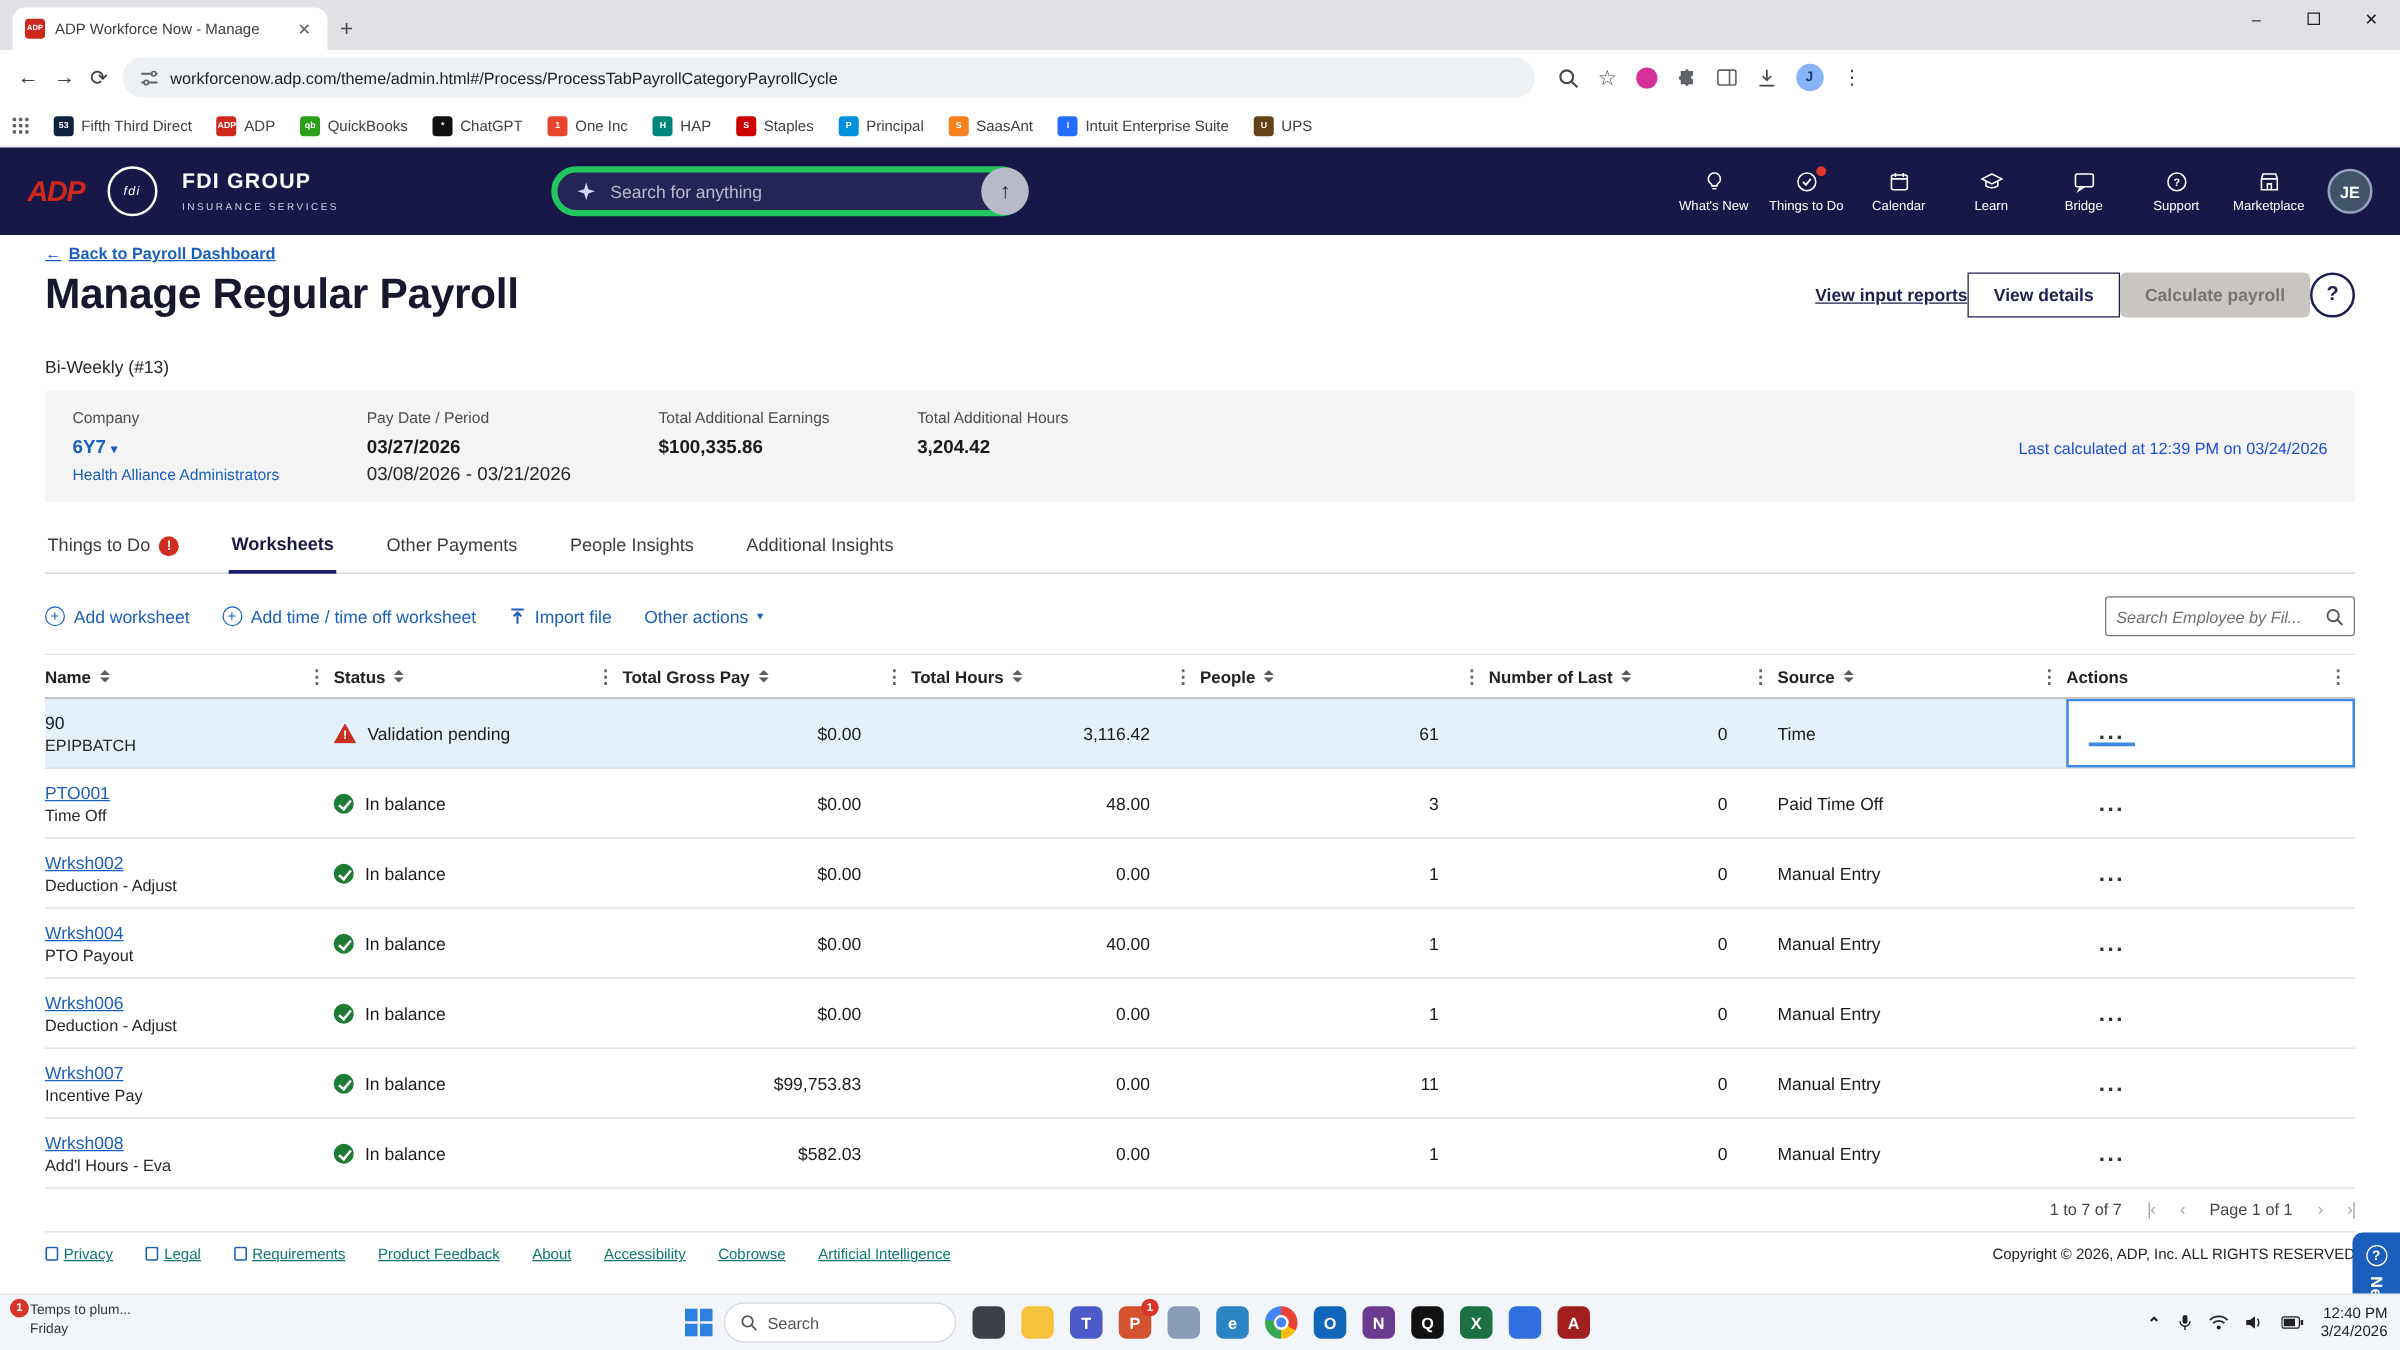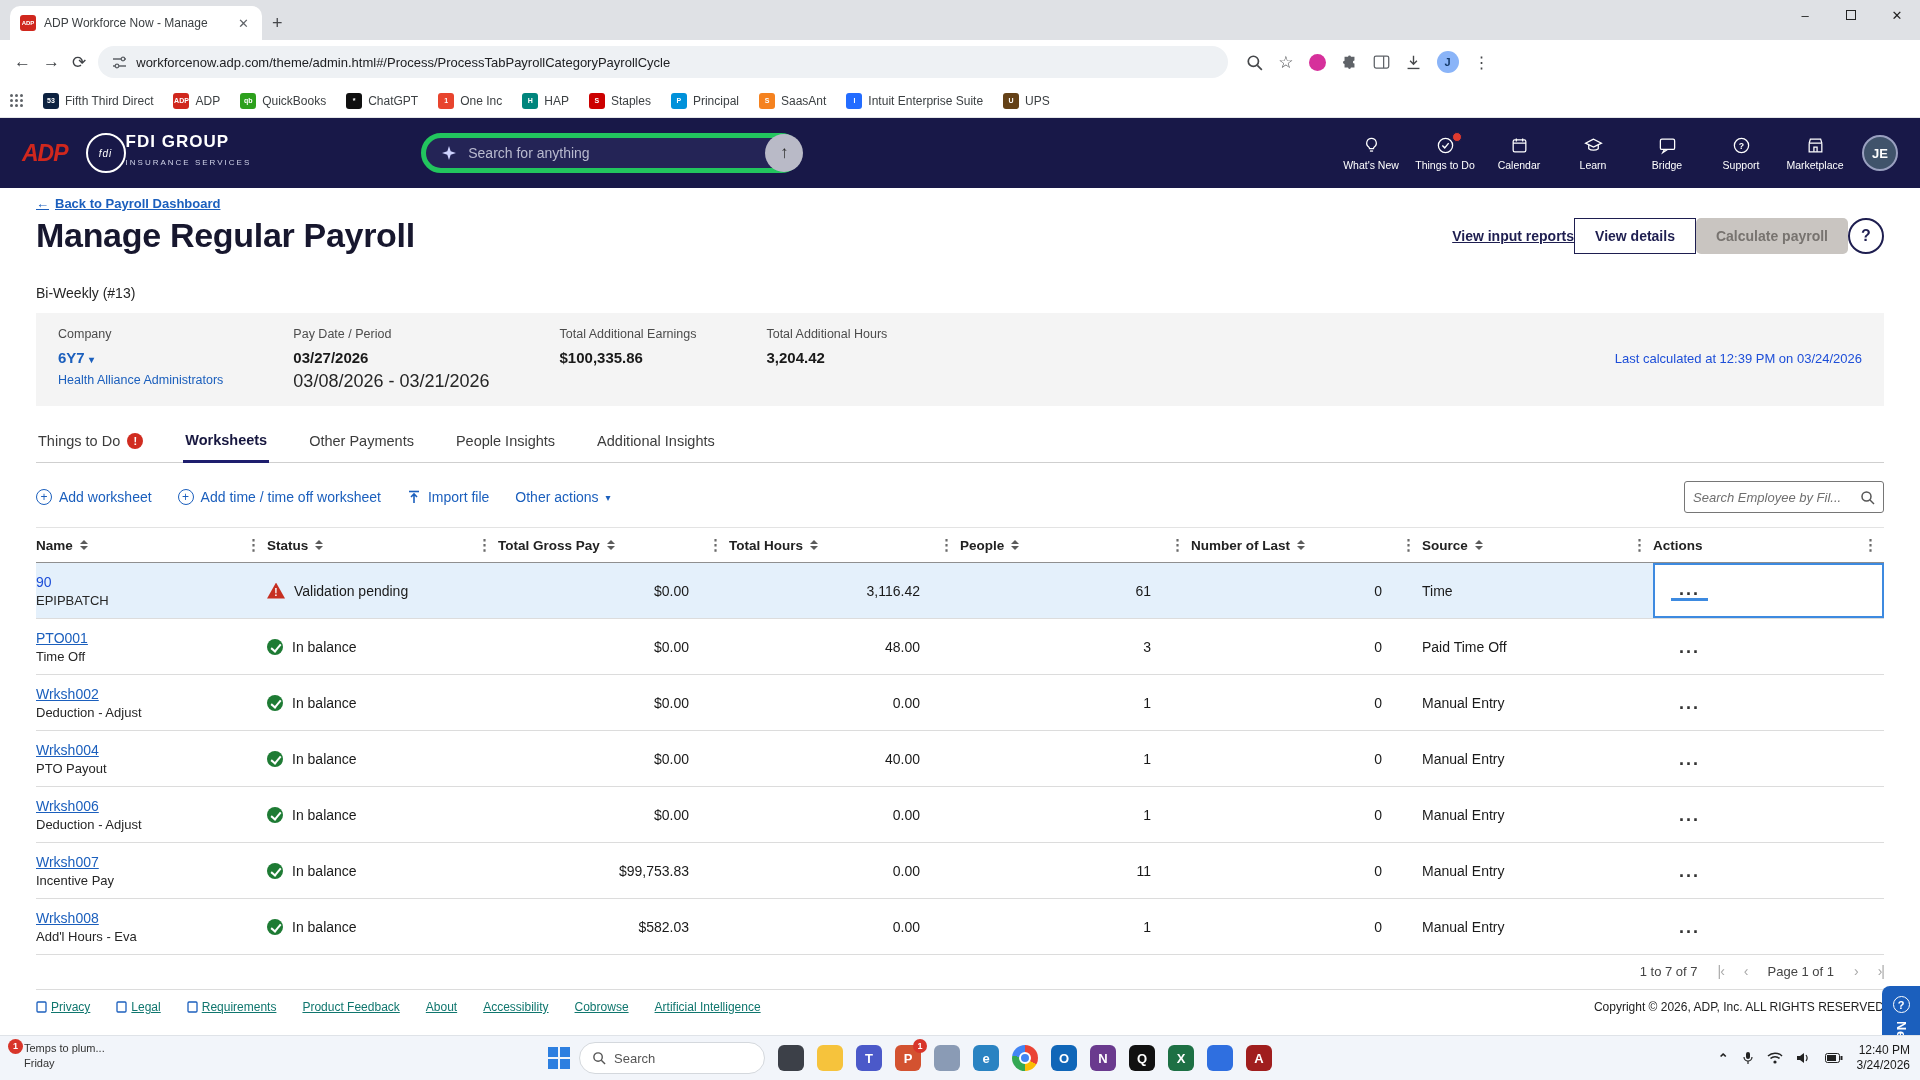--- a/index.html
+++ b/index.html
@@ -24,21 +24,21 @@
   .profile-ic{width:22px;height:22px;border-radius:50%;background:#8ab4f8;color:#143a6b;font-size:11px;display:flex;align-items:center;justify-content:center;font-weight:700}
   .bookmarks{height:34px;background:#fff;border-bottom:1px solid #e4e6e8;display:flex;align-items:center;gap:4px;padding:0 10px;flex:0 0 auto}
   .appgrid{display:grid;grid-template-columns:repeat(3,3px);grid-gap:2px;margin-right:8px}
   .appgrid i{width:3px;height:3px;background:#5f6368;border-radius:50%}
   .bm{display:flex;align-items:center;gap:6px;font-size:12px;color:#3c4043;padding:4px 8px;border-radius:6px;white-space:nowrap}
   .bm-ico{width:16px;height:16px;border-radius:3px;color:#fff;font-size:7px;font-weight:700;display:flex;align-items:center;justify-content:center}
 
   
   .adp-header{height:70px;background:#181848;display:flex;align-items:center;padding:0 22px;color:#fff;flex:0 0 auto}
   .adp-logo{color:#d0271d;font-weight:800;font-style:italic;font-size:23px;letter-spacing:-1px;margin-right:18px}
-  .brand{display:flex;align-items:flex-start;gap:0}
+  .brand{display:flex;align-items:flex-end;gap:20px}
   .brand-emblem{width:40px;height:40px;border:2px solid #fff;border-radius:50%;display:flex;align-items:center;justify-content:center;font-size:10px;font-style:italic;letter-spacing:1px}
   .brand-name{font-size:17px;font-weight:700;letter-spacing:1px;line-height:18px}
   .brand-sub{font-size:8px;letter-spacing:2px;color:#cfd2e8}
   .hsearch{margin-left:170px;display:flex;align-items:center;gap:10px}
   .hsearch-pill{width:380px;height:40px;border:5px solid #22c55e;background:#242456;border-radius:20px;display:flex;align-items:center;gap:10px;padding:0 14px}
   .hsearch-pill input{flex:1;background:transparent;border:0;outline:none;color:#e8e8f2;font-size:14px;font-family:"Liberation Sans",sans-serif}
   .hsearch-pill input::placeholder{color:#b9bacf}
   .hsearch-go{width:38px;height:38px;border-radius:50%;background:#b9bac7;color:#2c2c2c;display:flex;align-items:center;justify-content:center;font-size:17px;border:0;margin-left:-46px}
   .hnav{margin-left:auto;display:flex;align-items:center;gap:8px}
   .hnav-item{width:66px;display:flex;flex-direction:column;align-items:center;gap:4px;font-size:10.5px;color:#fff;position:relative;text-align:center}
@@ -52,21 +52,21 @@
   h1{font-size:34px;color:#17172e;letter-spacing:-.3px}
   .title-actions{margin-left:auto;display:flex;align-items:center;}
   .link-underline{color:#1e1e50;font-size:14px;font-weight:700;text-decoration:underline}
   .btn-outline{background:#fff;border:1.5px solid #1e1e50;color:#1e1e50;font-weight:700;font-size:14px;padding:9px 20px;border-radius:0;font-family:"Liberation Sans",sans-serif}
   .btn-disabled{background:#c9c5c1;border:0;color:#77736f;font-weight:700;font-size:14px;padding:10px 20px;border-radius:5px}
   .help-circle{width:36px;height:36px;border-radius:50%;border:2px solid #1e1e50;background:#fff;color:#1e1e50;font-weight:700;font-size:16px;display:flex;align-items:center;justify-content:center}
   .cycle{margin-top:30px;font-size:14px;color:#262626}
   .summary{margin-top:12px;background:#f4f4f4;min-height:84px;display:flex;align-items:flex-start;padding:14px 22px;gap:70px;position:relative}
   .sum-label{font-size:12.5px;color:#4c4c4c;margin-bottom:8px}
   .sum-big{font-size:15px;font-weight:700;color:#1a1a1a}
-  .sum-small{font-size:18px;color:#262626;margin-top:5px}
+  .sum-small{font-size:15px;color:#262626;margin-top:5px}
   .sum-link{color:#1b5fbd;font-size:15px;font-weight:700;text-decoration:none}
   .sum-sublink{display:block;color:#1b5fbd;font-size:12.5px;margin-top:6px;text-decoration:none}
   .last-calc{position:absolute;right:22px;top:38px;font-size:13px;color:#1d4ed8}
   .caret{font-size:10px;color:#1b5fbd}
 
   .tabs{margin-top:20px;display:flex;gap:38px;border-bottom:1px solid #cfcfcf}
   .ptab{padding:6px 2px 12px;font-size:14.5px;color:#3c3c3c;display:flex;align-items:center;gap:7px;position:relative;cursor:pointer}
   .ptab.active{font-weight:700;color:#17173f;border-bottom:3px solid #1e1e6e;margin-bottom:-1px}
   .alert-dot{width:16px;height:16px;border-radius:50%;background:#d02c20;color:#fff;font-size:11px;font-weight:700;display:flex;align-items:center;justify-content:center}
 
@@ -82,21 +82,21 @@
   .hcell{display:flex;align-items:center;gap:7px;height:100%;padding-right:6px}
   .hkebab{margin-left:auto;color:#6a6a6a;font-size:15px;cursor:pointer}
   .sort{display:inline-flex;flex-direction:column;gap:2.5px}
   .sort i{width:0;height:0;border-left:4px solid transparent;border-right:4px solid transparent}
   .sort .up{border-bottom:4.5px solid #5c5c5c}
   .sort .down{border-top:4.5px solid #5c5c5c}
   .trow{min-height:56px;border-bottom:1px solid #dcdcdc;font-size:14px;color:#1a1a1a}
   .trow.selected{background:#e4f0fb}
   .c-name{display:flex;flex-direction:column;gap:3px}
   .row-name{color:#1b5fbd;text-decoration:underline;font-size:14px;width:fit-content}
-  .row-name.plain{color:#1d4ed8;text-decoration:none}
+  .row-name.plain{color:#0f172a;text-decoration:none}
   .row-sub{font-size:13px;color:#262626}
   .c-status{display:flex;align-items:flex-start;gap:9px}
   .st-ok{width:16px;height:16px;border-radius:50%;background:#1e7b34;position:relative;flex:0 0 auto}
   .st-ok::after{content:"";position:absolute;left:5.5px;top:3px;width:4px;height:8px;border:solid #fff;border-width:0 2px 2px 0;transform:rotate(40deg)}
   .st-warn{width:18px;height:16px;background:#c62f21;clip-path:polygon(50% 0,100% 100%,0 100%);display:flex;align-items:flex-end;justify-content:center;color:#fff;font-weight:700;font-size:10px;flex:0 0 auto}
   .st-warn::after{content:"!";margin-bottom:1px}
   .num{text-align:right;padding-right:40px}
   .c-actions{height:100%;display:flex;align-items:center;padding-left:18px}
   .row-kebab{border:0;background:transparent;font-size:18px;font-weight:700;letter-spacing:2px;color:#333;cursor:pointer;line-height:10px;padding:4px 8px}
   .selected .c-actions{background:#fff;box-shadow:inset 0 0 0 2px #3d8ae0}

